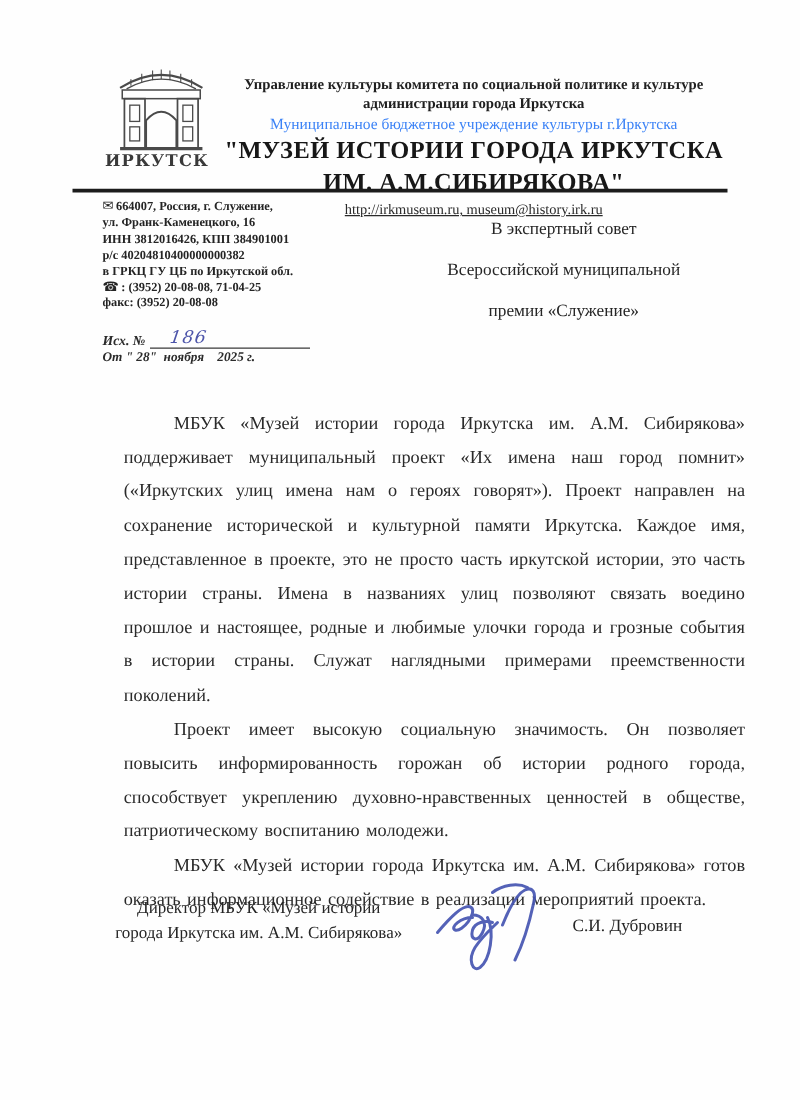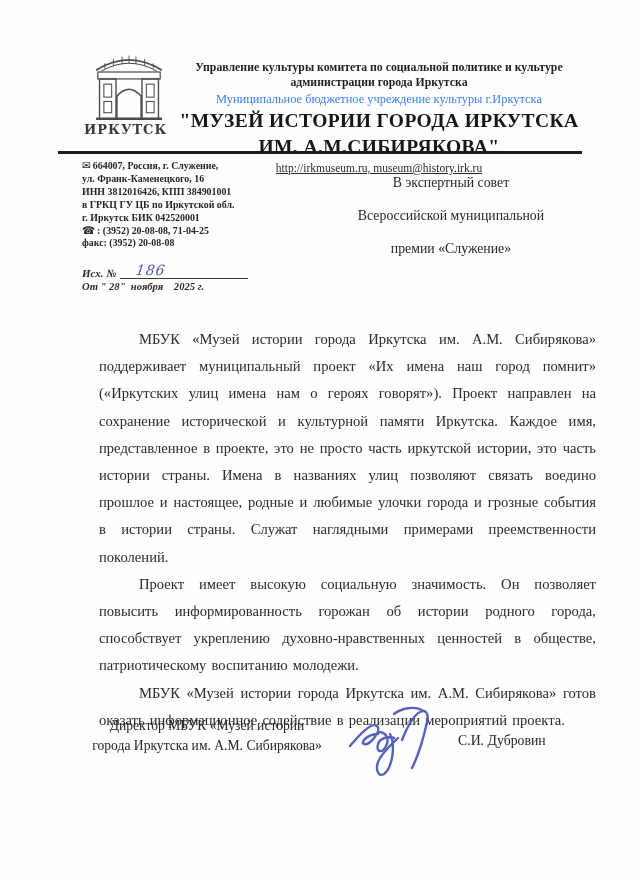--- a/index.html
+++ b/index.html
@@ -117,22 +117,22 @@
       <div class="contacts">http://irkmuseum.ru, museum@history.irk.ru</div>
     </div>
   </div>
 
   <div class="rule"></div>
 
   <div class="sender">
     <div class="addr-line"><span class="addr-icon">✉</span><span>664007, Россия,  г. Служение,</span></div>
     <div class="addr-line">ул. Франк-Каменецкого, 16</div>
     <div class="addr-line">ИНН 3812016426, КПП  384901001</div>
+    <div class="addr-line">р/с 40204810400000000382</div>
     <div class="addr-line">в ГРКЦ ГУ ЦБ по Иркутской обл.</div>
-    <div class="addr-line">г. Иркутск БИК 042520001</div>
     <div class="addr-line"><span class="addr-icon">☎</span><span>:  (3952) 20-08-08, 71-04-25</span></div>
     <div class="addr-line">факс: (3952) 20-08-08</div>
 
     <div class="ref-block">
       <div class="ref-row">
         <span>Исх.  №</span><span class="ref-line"><span class="ref-number">186</span></span>
       </div>
       <div class="date-row">От " 28"  ноября    2025 г.</div>
     </div>
   </div>

